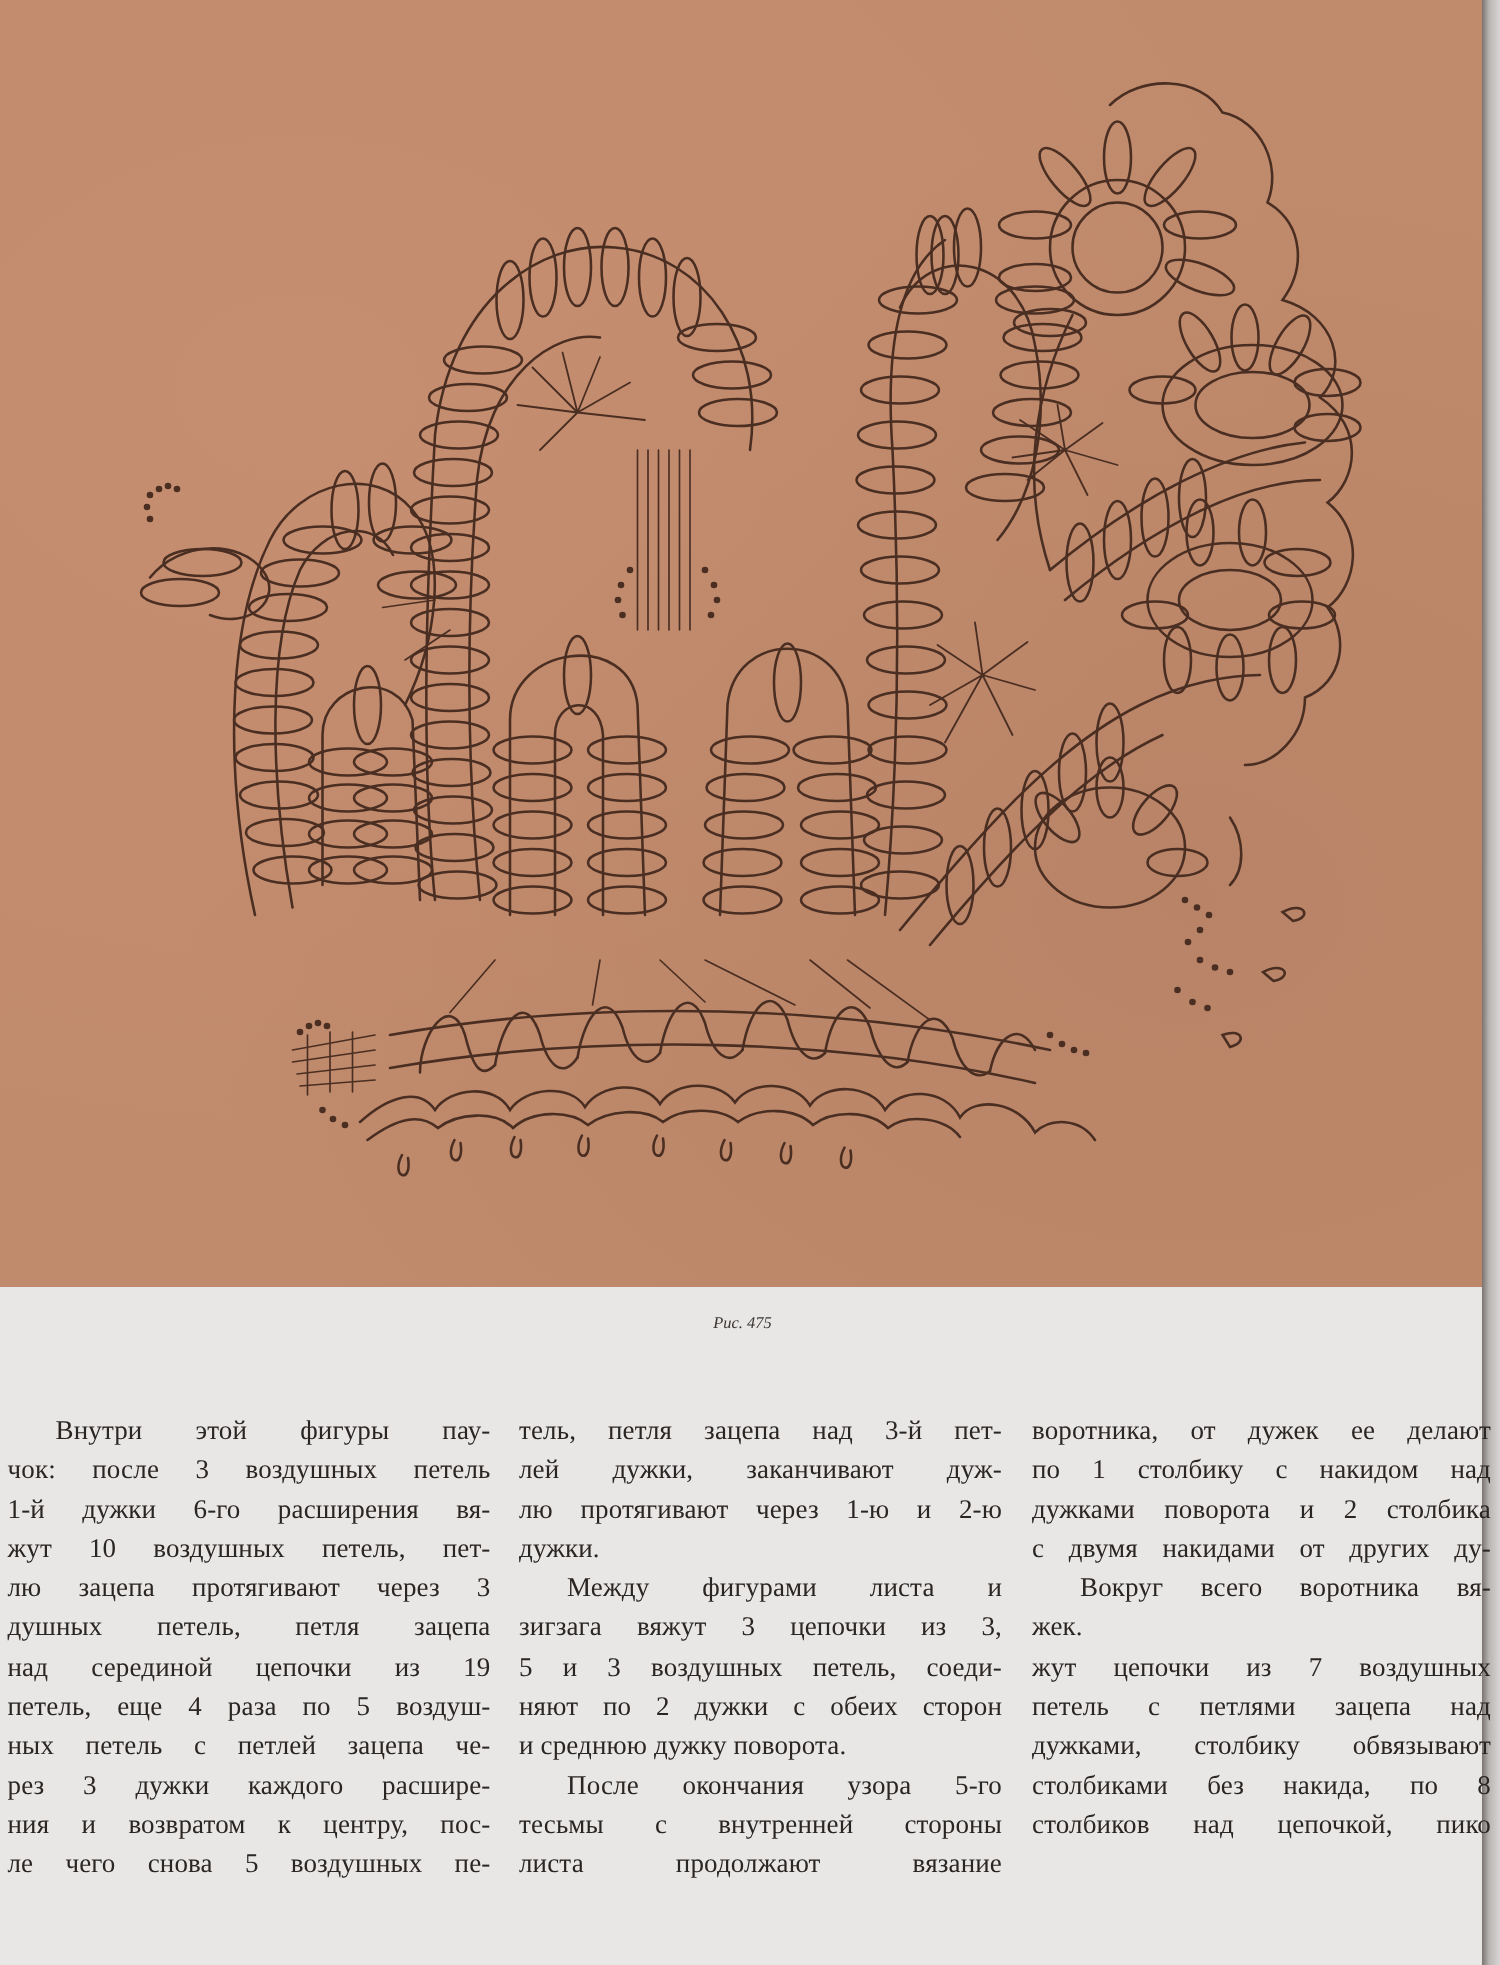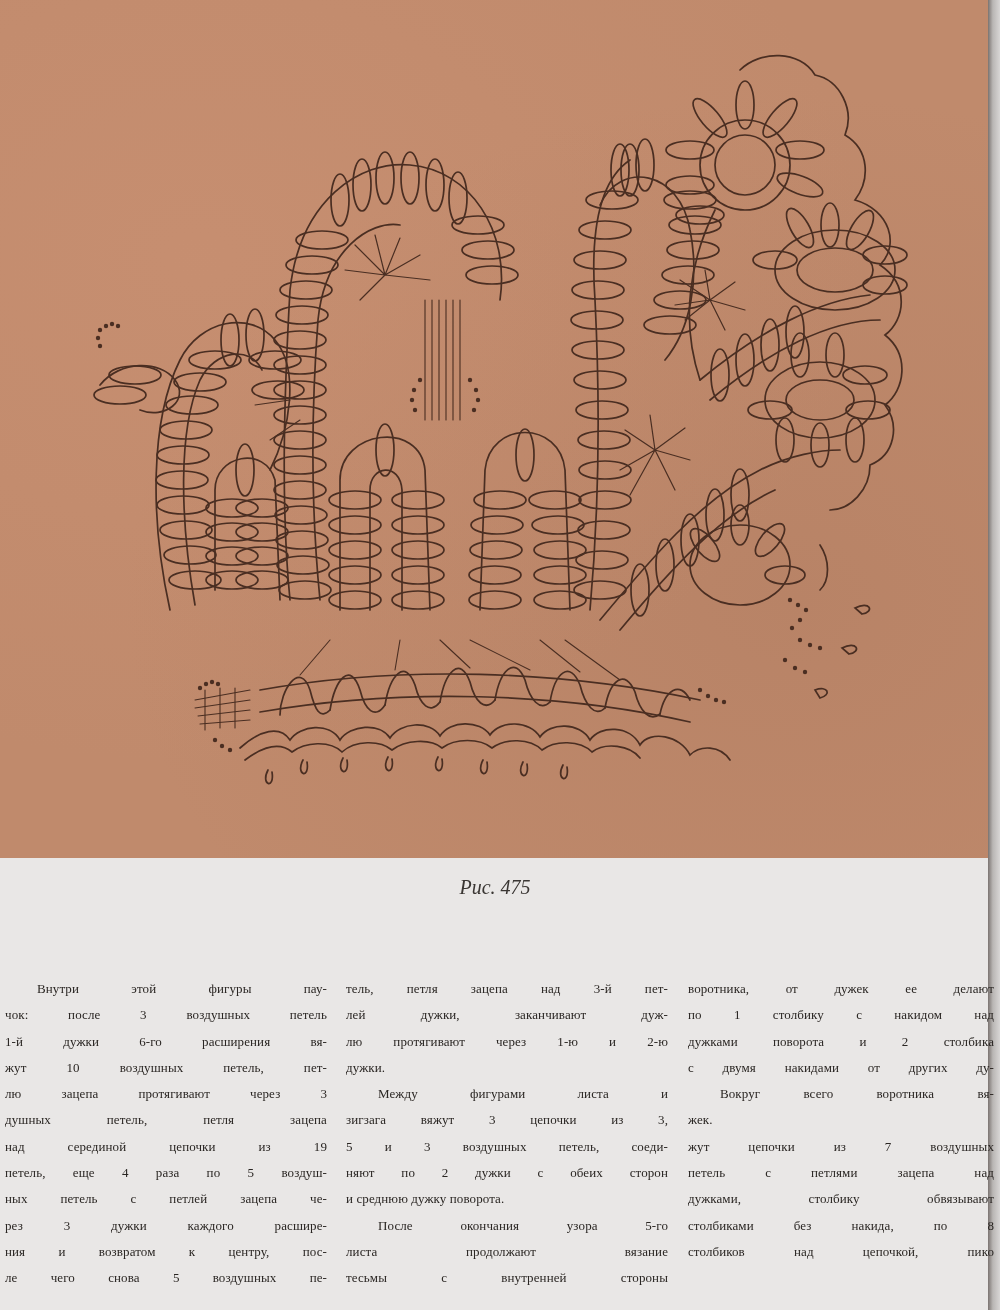--- a/index.html
+++ b/index.html
@@ -16,32 +16,31 @@
       radial-gradient(ellipse at 20% 30%, rgba(210,150,120,0.35), transparent 60%),
       radial-gradient(ellipse at 80% 70%, rgba(160,110,85,0.25), transparent 60%);
   }
   .page-edge {
     position: absolute; right: 0; top: 0; width: 12px; height: 1310px;
     background: linear-gradient(to right, #7a7370, #b9b6b4 40%, #d8d6d5);
   }
   .figure-svg { position: absolute; left: 0; top: 0; }
   .caption {
     position: absolute; top: 876px; left: 0; width: 990px; text-align: center;
-    font-style: italic; font-size: 20px; color: #3a3633;
+    font-style: italic; font-size: 11px; color: #3a3633;
     font-family: "Liberation Serif", serif;
   }
   .columns {
     position: absolute; top: 940px; left: 0; width: 1000px; height: 370px;
   }
   .col {
     position: absolute; top: 0;
-    font-size: 13px; line-height: 26.3px; text-align: justify;
+    font-size: 18px; line-height: 26.3px; text-align: justify;
     font-family: "Liberation Serif", serif;
     letter-spacing: 0.1px;
-    margin-top: 36px;
   }
   .col-1 { left: 5px; width: 322px; }
   .col-2 { left: 346px; width: 322px; }
   .col-3 { left: 688px; width: 306px; }
   .line { display: block; text-align: justify; text-align-last: justify; white-space: nowrap; }
   .line.last { text-align-last: left; }
   .line.ind { padding-left: 32px; }
 </style>
 </head>
 <body>
@@ -376,22 +375,22 @@
       <span class="line">тель, петля зацепа над 3-й пет-</span>
       <span class="line">лей дужки, заканчивают дуж-</span>
       <span class="line">лю протягивают через 1-ю и 2-ю</span>
       <span class="line last">дужки.</span>
       <span class="line ind">Между фигурами листа и</span>
       <span class="line">зигзага вяжут 3 цепочки из 3,</span>
       <span class="line">5 и 3 воздушных петель, соеди-</span>
       <span class="line">няют по 2 дужки с обеих сторон</span>
       <span class="line last">и среднюю дужку поворота.</span>
       <span class="line ind">После окончания узора 5-го</span>
+      <span class="line">тесьмы с внутренней стороны</span>
       <span class="line">листа продолжают вязание</span>
-      <span class="line">тесьмы с внутренней стороны</span>
     </div>
   <div class="col col-3" id="col2">
       <span class="line">воротника, от дужек ее делают</span>
       <span class="line">по 1 столбику с накидом над</span>
       <span class="line">дужками поворота и 2 столбика</span>
       <span class="line">с двумя накидами от других ду-</span>
       <span class="line ind">Вокруг всего воротника вя-</span>
       <span class="line last">жек.</span>
       <span class="line">жут цепочки из 7 воздушных</span>
       <span class="line">петель с петлями зацепа над</span>

